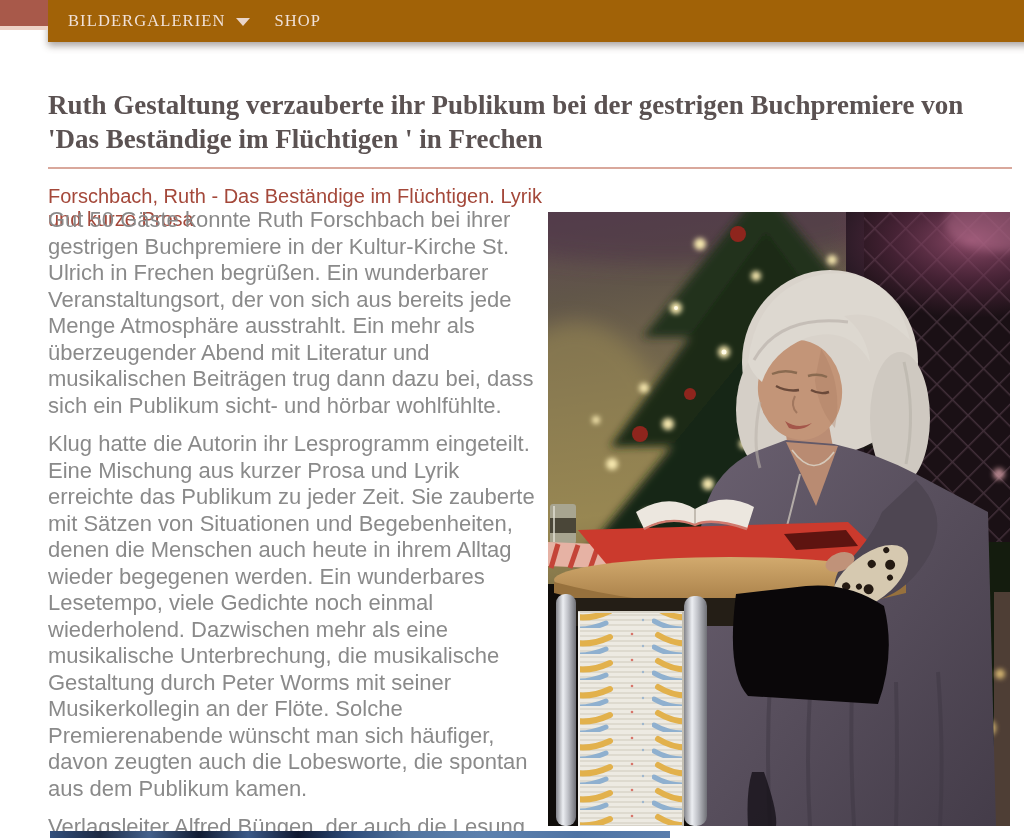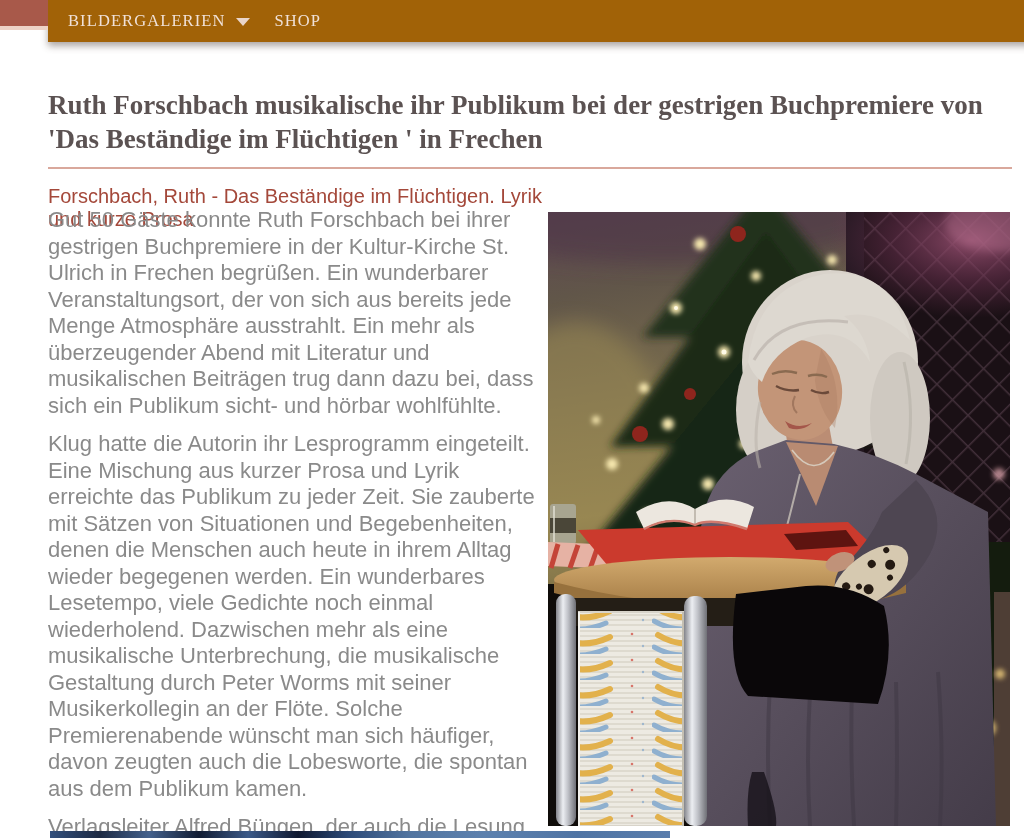--- a/index.html
+++ b/index.html
@@ -70,21 +70,21 @@
 <nav class="navbar">
   <div class="nav-item first">
     <span>BILDERGALERIEN</span>
     <span class="chevron-down"></span>
   </div>
   <div class="nav-item second">
     <span>SHOP</span>
   </div>
 </nav>
 
-<h1 class="headline">Ruth Forschbach musikalische ihr Publikum bei der gestrigen Buchpremiere von 'Das Beständige im Flüchtigen ' in Frechen</h1>
+<h1 class="headline">Ruth Gestaltung verzauberte ihr Publikum bei der gestrigen Buchpremiere von 'Das Beständige im Flüchtigen ' in Frechen</h1>
 <div class="rule"></div>
 <a class="book-link">Forschbach, Ruth - Das Beständige im Flüchtigen. Lyrik und kurze Prosa</a>
 
 <div class="article-text">
   <p>Gut 50 Gäste konnte Ruth Forschbach bei ihrer gestrigen Buchpremiere in der Kultur-Kirche St. Ulrich in Frechen begrüßen. Ein wunderbarer Veranstaltungsort, der von sich aus bereits jede Menge Atmosphäre ausstrahlt. Ein mehr als überzeugender Abend mit Literatur und musikalischen Beiträgen trug dann dazu bei, dass sich ein Publikum sicht- und hörbar wohlfühlte.</p>
   <p>Klug hatte die Autorin ihr Lesprogramm eingeteilt. Eine Mischung aus kurzer Prosa und Lyrik erreichte das Publikum zu jeder Zeit. Sie zauberte mit Sätzen von Situationen und Begebenheiten, denen die Menschen auch heute in ihrem Alltag wieder begegenen werden. Ein wunderbares Lesetempo, viele Gedichte noch einmal wiederholend. Dazwischen mehr als eine musikalische Unterbrechung, die musikalische Gestaltung durch Peter Worms mit seiner Musikerkollegin an der Flöte. Solche Premierenabende wünscht man sich häufiger, davon zeugten auch die Lobesworte, die spontan aus dem Publikum kamen.</p>
   <p>Verlagsleiter Alfred Büngen, der auch die Lesung mit einem kleinen Beitrag zur Aufgabe von Lyrik eingeleitet hatte, führte zudem am Ende der Veranstaltung ein kleines Interview mit der Autorin, bei dem das Publikum noch ein wenig mehr über die Hintergründe des Schreibens bei Ruth Forschbach erfuhr.</p>
 </div>
 
 <div class="photo" role="img" aria-label="Ruth Forschbach liest an einem Lesepult vor einem geschmückten Weihnachtsbaum">

